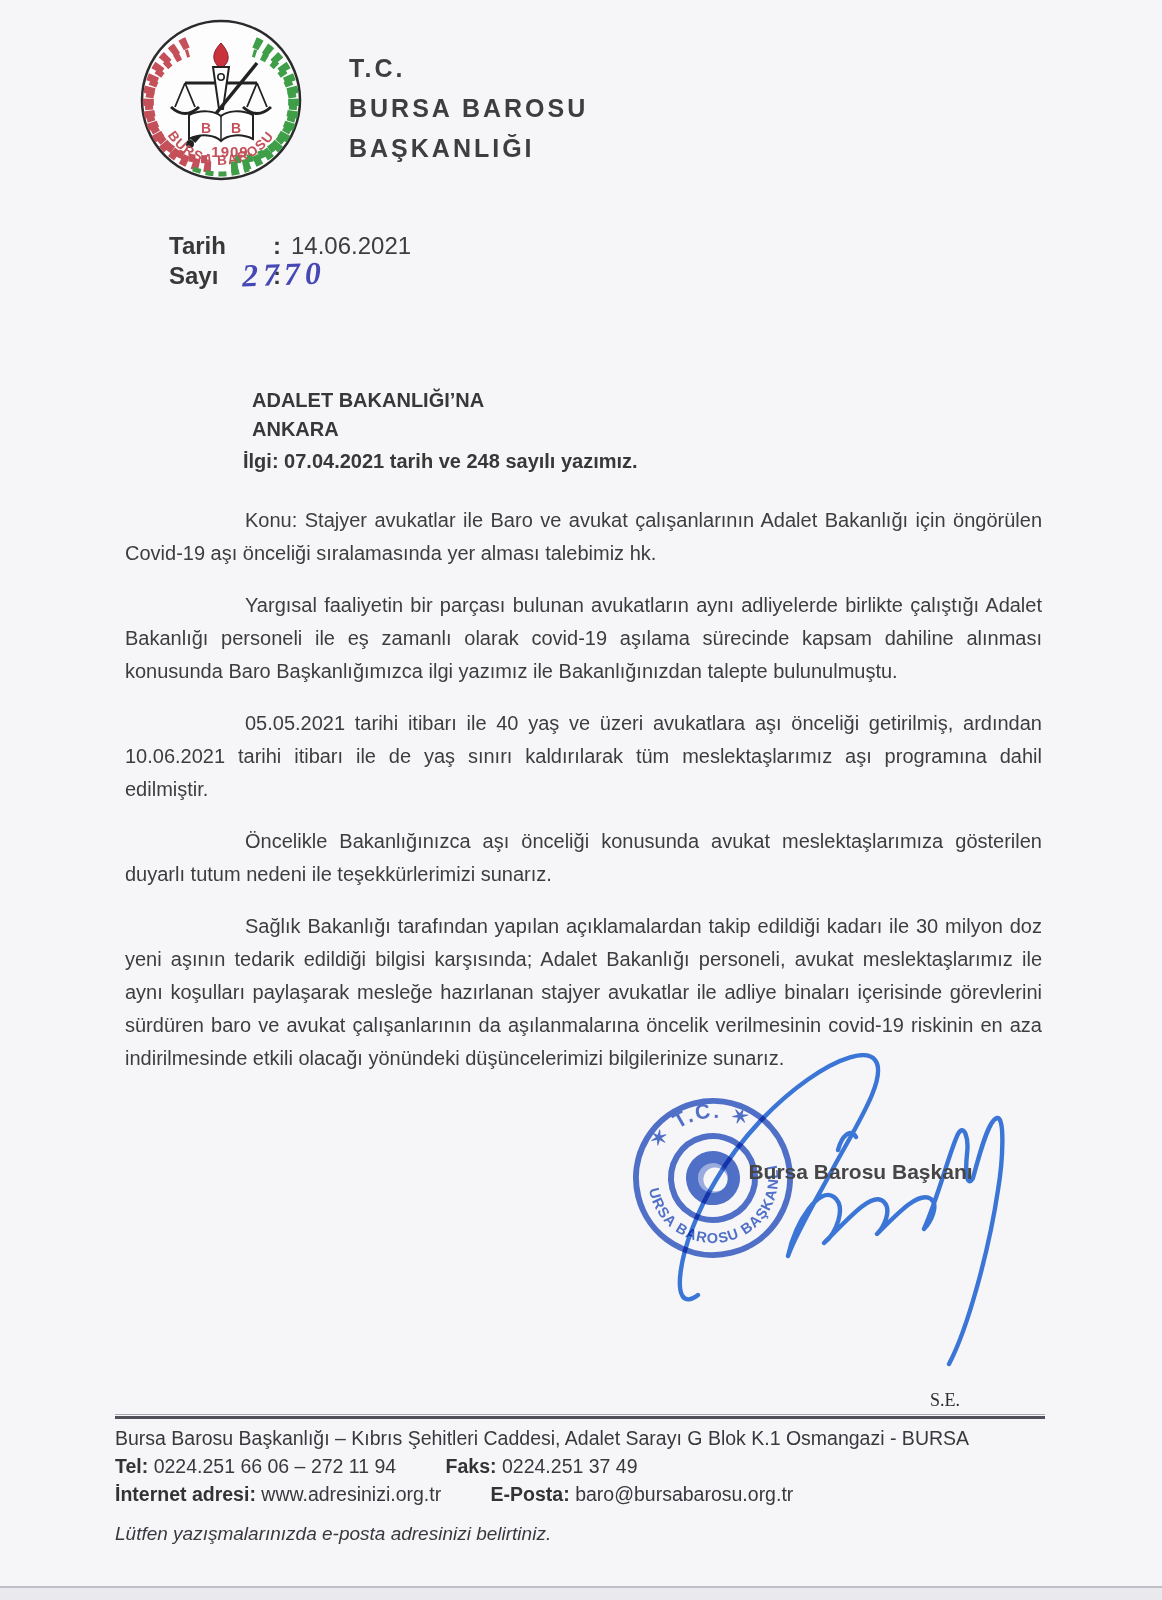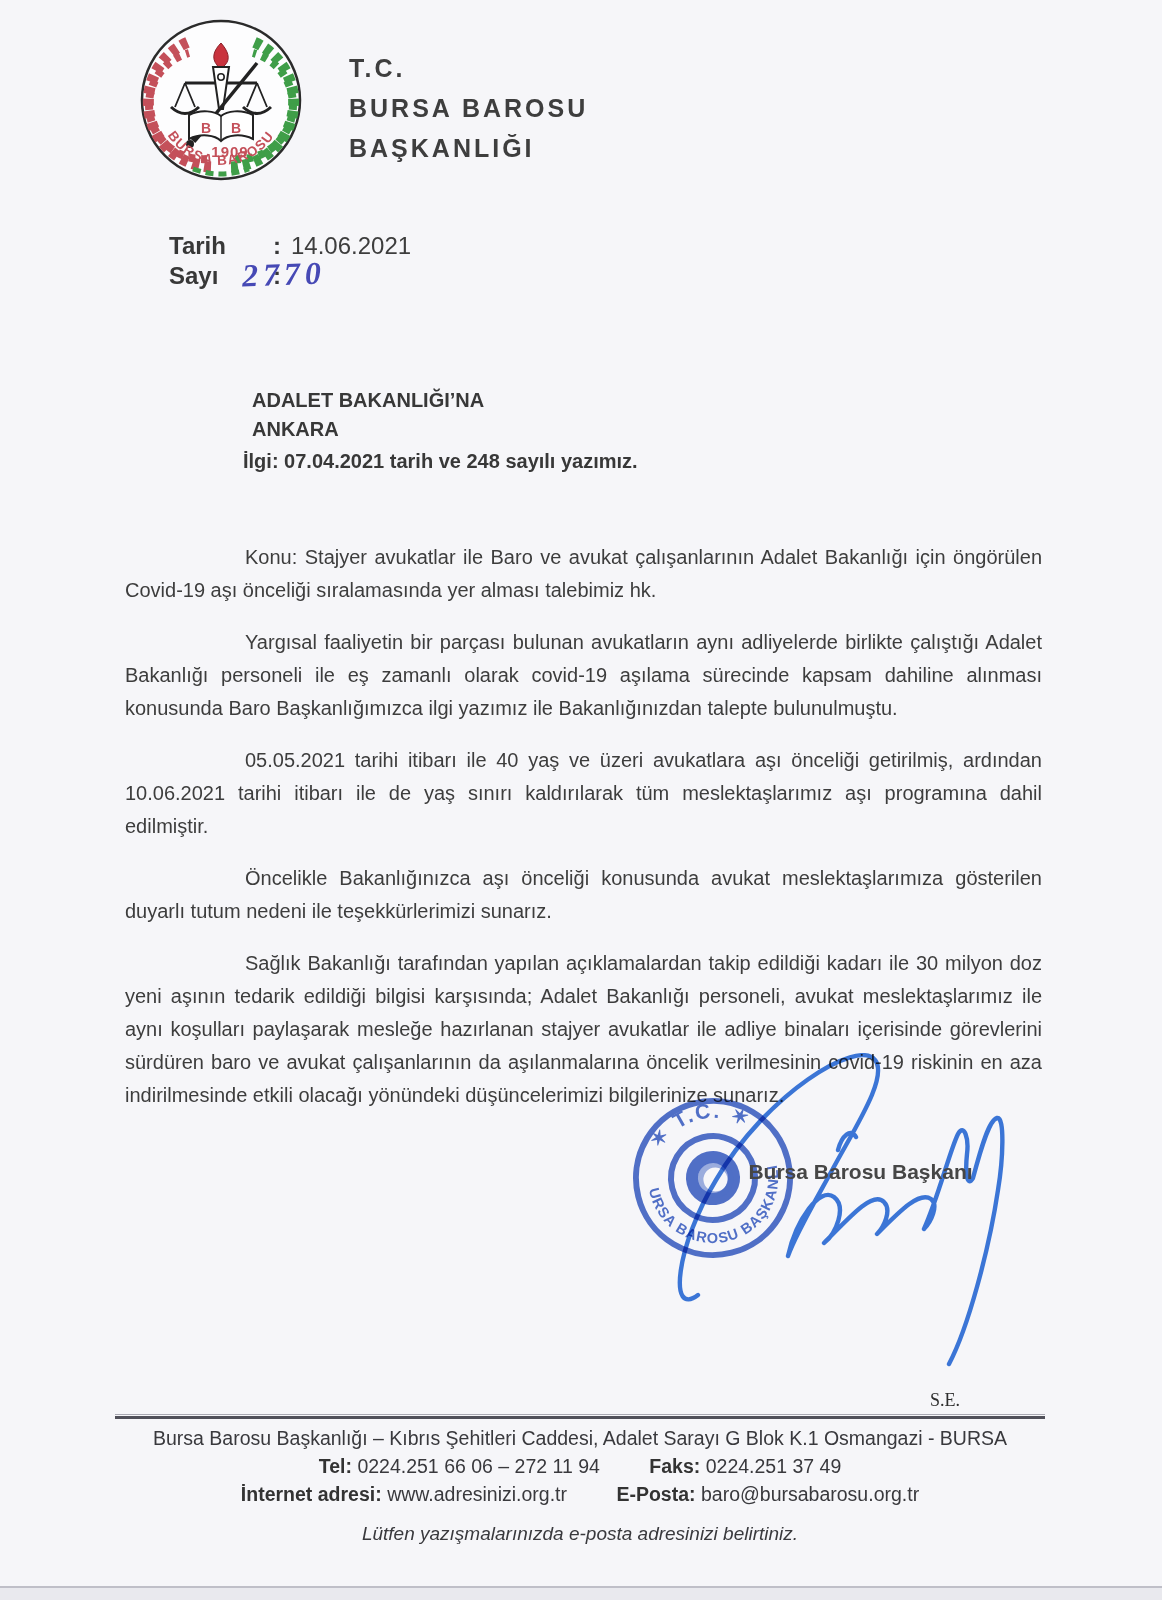--- a/index.html
+++ b/index.html
@@ -19,36 +19,36 @@
   .meta-colon{font-weight:bold;margin-right:10px;color:#383838;}
   .meta-value{color:#3d3d3d;}
   .hand-number{left:242px;top:256px;font-family:"Liberation Serif",serif;font-style:italic;
            font-size:32px;color:#4649b5;letter-spacing:5px;transform:rotate(-2deg);font-weight:bold;}
 
   
   .recipient{left:252px;top:386px;font-size:20px;font-weight:bold;color:#383838;line-height:29px;}
   .ilgi{left:243px;top:450px;font-size:20px;font-weight:bold;color:#383838;}
 
   
-  .bodytext{left:125px;top:541px;width:917px;}
+  .bodytext{left:125px;top:504px;width:917px;}
   .bodytext p{margin:0 0 19px 0;font-size:20px;line-height:33px;text-align:justify;
               text-indent:120px;color:#3d3d3d;}
 
   
   .stamp{left:627px;top:1088px;width:172px;height:184px;mix-blend-mode:multiply;opacity:.88;}
   .signature{left:668px;top:1028px;width:345px;height:345px;mix-blend-mode:multiply;}
   .sig-name{left:718px;top:1157px;width:285px;text-align:center;font-size:21px;font-weight:bold;
             color:#464646;line-height:30px;}
 
   
   .se{left:930px;top:1390px;font-family:"Liberation Serif",serif;font-size:18px;color:#2e2e2e;}
   .rule{left:115px;top:1414px;width:930px;}
   .rule-thin{height:1px;background:#a9a9b3;}
   .rule-thick{height:3px;background:#50505a;margin-top:1px;}
-  .footer{left:115px;top:1424px;width:930px;text-align:center;font-size:19.5px;
+  .footer{left:115px;top:1424px;width:930px;text-align:left;font-size:19.5px;
           line-height:28px;color:#39393d;white-space:nowrap;}
   .footer .b{font-weight:bold;color:#333;}
   .sp{display:inline-block;width:44px;}
   .footer .note{font-style:italic;font-size:19px;margin-top:12px;}
 
   
   .edge-line{left:0;top:1586px;width:1162px;height:2px;background:#bfbfc8;}
   .edge-below{left:0;top:1588px;width:1162px;height:12px;background:#e9e9ee;}
 
   svg text{font-family:"Liberation Sans",sans-serif;}

